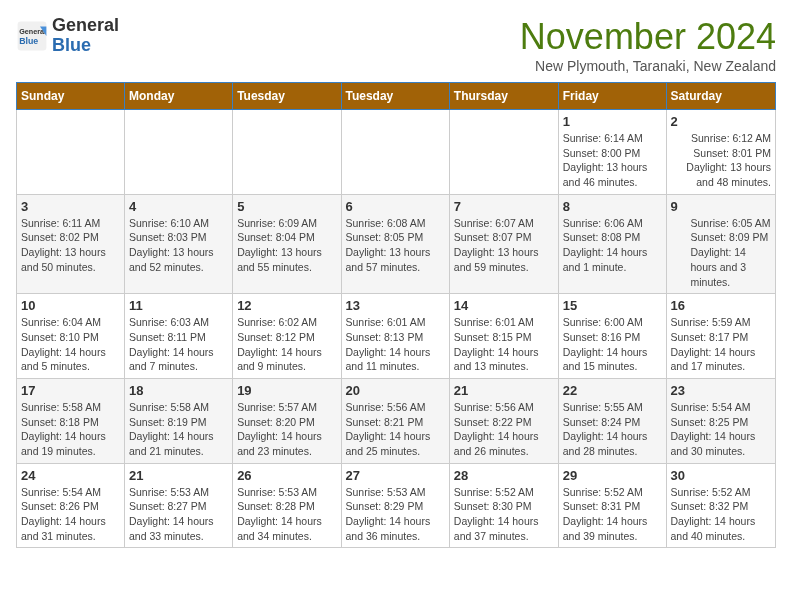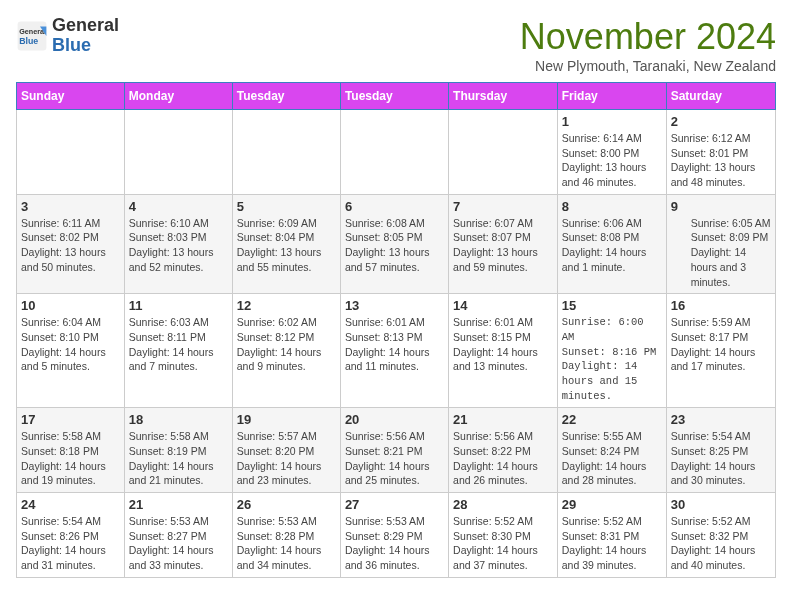--- a/index.html
+++ b/index.html
@@ -43,21 +43,21 @@
     .location {
       font-size: 14px;
       color: #555;
     }
     .calendar-table {
       width: 100%;
       border-collapse: collapse;
       font-size: 11px;
     }
     .calendar-table thead th {
-      background: #d946ef;
+      background: #a16207;
       color: #fff;
       padding: 6px 4px;
       text-align: left;
       font-size: 12px;
       font-weight: bold;
       border: 1px solid #3a7fc1;
     }
     .calendar-table td {
       border: 1px solid #ccc;
       vertical-align: top;
@@ -127,21 +127,21 @@
         <td class="empty-cell"></td>
         <td class="empty-cell"></td>
         <td>
           <span class="day-number">1</span>
           <div class="day-info" style="white-space: pre-line;">Sunrise: 6:14 AM
 Sunset: 8:00 PM
 Daylight: 13 hours and 46 minutes.</div>
         </td>
         <td>
           <span class="day-number">2</span>
-          <div class="day-info" style="white-space: pre-line;">Sunrise: 6:12 AM
+          <div class="day-info" style="white-space: pre-line; text-align: right;">Sunrise: 6:12 AM
 Sunset: 8:01 PM
 Daylight: 13 hours and 48 minutes.</div>
         </td>
       </tr>
       <tr>
         <td>
           <span class="day-number">3</span>
           <div class="day-info" style="white-space: pre-line;">Sunrise: 6:11 AM
 Sunset: 8:02 PM
 Daylight: 13 hours and 50 minutes.</div>
@@ -209,21 +209,21 @@
 Daylight: 14 hours and 11 minutes.</div>
         </td>
         <td>
           <span class="day-number">14</span>
           <div class="day-info" style="white-space: pre-line;">Sunrise: 6:01 AM
 Sunset: 8:15 PM
 Daylight: 14 hours and 13 minutes.</div>
         </td>
         <td>
           <span class="day-number">15</span>
-          <div class="day-info" style="white-space: pre-line; font-family: Liberation Mono, monospace;">Sunrise: 6:00 AM
+          <div class="day-info" style="white-space: pre-line;">Sunrise: 6:00 AM
 Sunset: 8:16 PM
 Daylight: 14 hours and 15 minutes.</div>
         </td>
         <td>
           <span class="day-number">16</span>
           <div class="day-info" style="white-space: pre-line;">Sunrise: 5:59 AM
 Sunset: 8:17 PM
 Daylight: 14 hours and 17 minutes.</div>
         </td>
       </tr>

